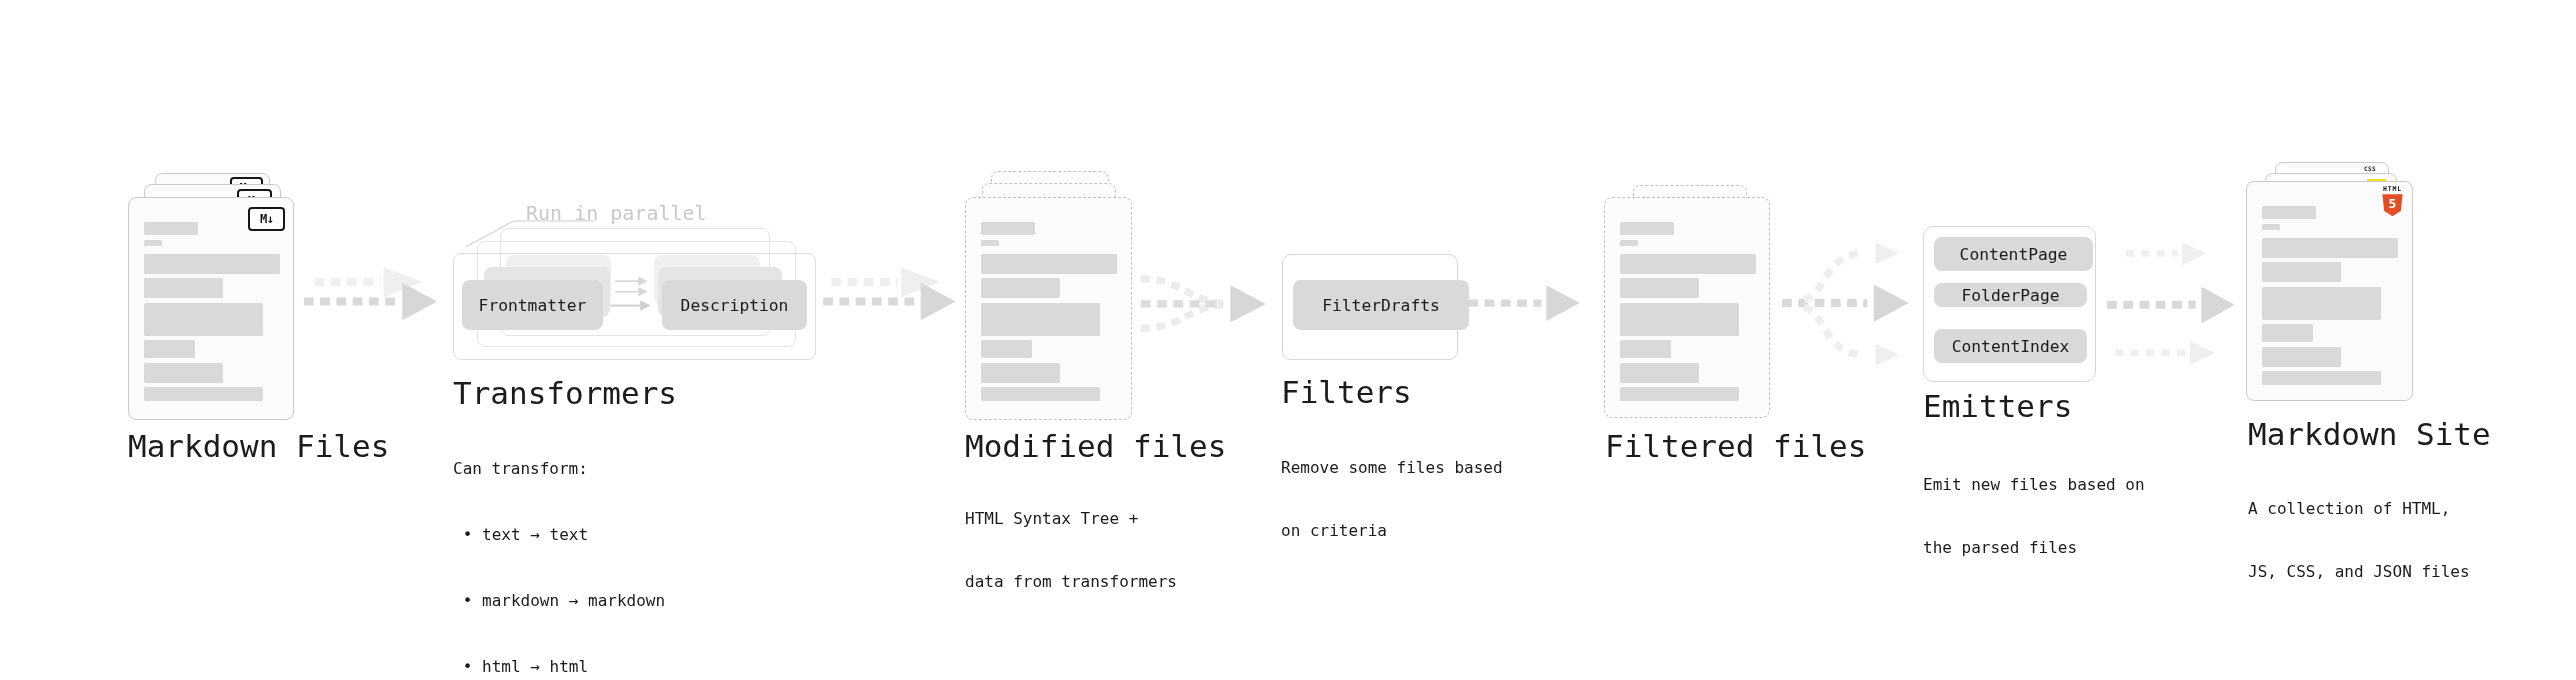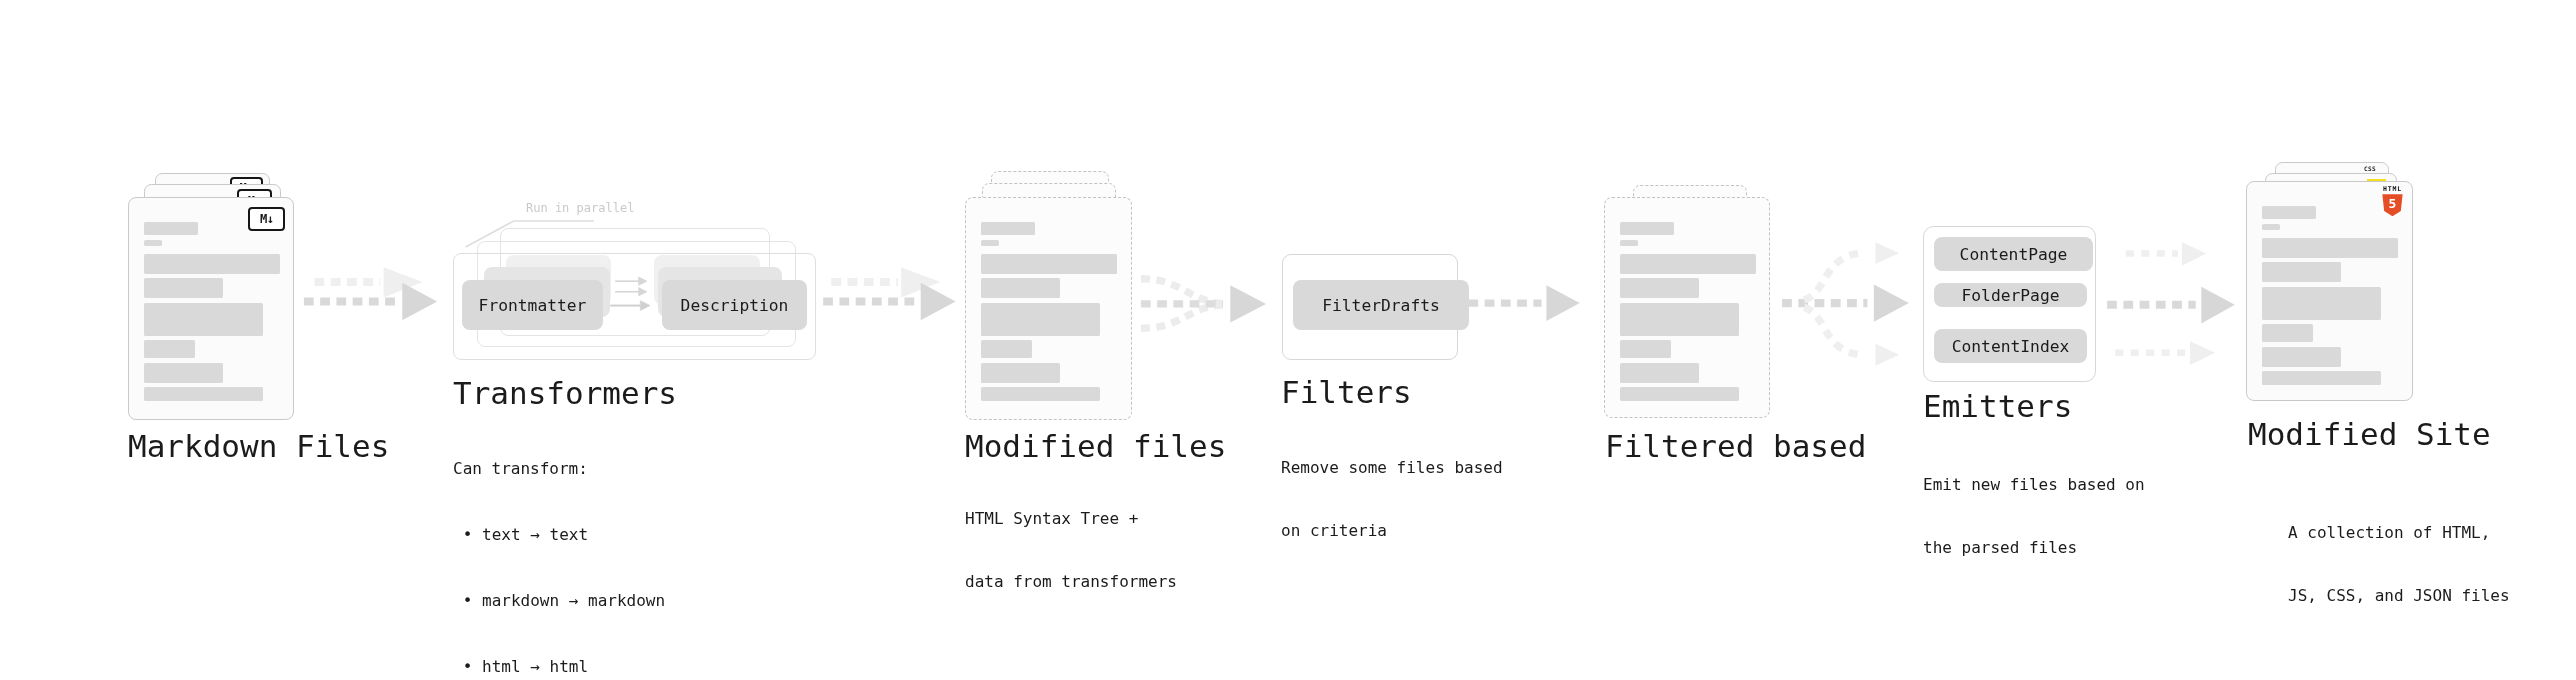--- a/index.html
+++ b/index.html
@@ -22,21 +22,21 @@
 
   .pill{position:absolute;background:#d9d9d9;border-radius:8.1px;display:flex;align-items:center;justify-content:center;
         font-size:16.3px;color:#1b1b1b;box-sizing:border-box;}
   .pill.ghost1{background:#e5e5e5;}
   .pill.ghost2{background:#f0f0f0;}
 
   .heading{position:absolute;font-size:31px;line-height:1.1;color:#1b1b1b;white-space:pre;}
   .bodytext{position:absolute;font-size:16px;line-height:21px;color:#1b1b1b;white-space:pre;}
   .bodytext.bullets{line-height:22px;}
   .bullet-line{padding-left:9.8px;}
-  .note{position:absolute;font-size:12px;color:#c9c9c9;white-space:pre;}
+  .note{position:absolute;font-size:20px;color:#c9c9c9;white-space:pre;}
 
   svg.overlay{position:absolute;left:0;top:0;pointer-events:none;}
 
   
   .css-badge{position:absolute;width:23px;text-align:center;}
   .css-badge .txt{font-size:6.1px;font-weight:bold;letter-spacing:0.4px;line-height:6.5px;display:block;}
   .css-badge .ul{width:16.3px;height:2.8px;background:#2d6ff2;margin:0.8px auto 0;}
   .js-badge{position:absolute;width:19.5px;height:11.4px;background:#f7df1e;}
   .html5-logo{position:absolute;width:26px;text-align:center;}
   .html5-logo .txt{font-size:6.5px;font-weight:bold;letter-spacing:0.8px;line-height:7.3px;display:block;color:#111;}
@@ -120,21 +120,21 @@
   <div class="card dashed" style="left:1604px;top:197px;width:166px;height:221px;">
       <div class="bar" style="top: 24.4px; width: 54px; height: 13px;"></div>
       <div class="bar" style="top: 42px; width: 18.7px; height: 5.7px;"></div>
       <div class="bar" style="top: 56px; width: 136px; height: 19.5px;"></div>
       <div class="bar" style="top: 80px; width: 79px; height: 19.5px;"></div>
       <div class="bar" style="top: 105px; width: 119px; height: 32.5px;"></div>
       <div class="bar" style="top: 142px; width: 51px; height: 18px;"></div>
       <div class="bar" style="top: 165px; width: 79px; height: 19.5px;"></div>
       <div class="bar" style="top: 189px; width: 119px; height: 14px;"></div>
     </div>
-  <div class="heading" style="left:1605px;top:429px;">Filtered based</div>
+  <div class="heading" style="left:1605px;top:429px;">Filtered files</div>
 
   <div class="frame" style="left:1923px;top:226px;width:173px;height:156px;border-radius:10.6px;"></div>
   <div class="pill" style="left:1934px;top:237px;width:159px;height:34px;">ContentPage</div>
   <div class="pill" style="left:1934px;top:283px;width:153px;height:24px;">FolderPage</div>
   <div class="pill" style="left:1934px;top:329px;width:153px;height:34px;">ContentIndex</div>
   <div class="heading" style="left:1923px;top:389px;">Emitters</div>
   <div class="bodytext" style="left:1923px;top:432px;line-height:21px;">
     <div>Emit new files based on</div>
     <div>the parsed files</div>
   </div>
@@ -155,22 +155,22 @@
     </div>
   <div class="bar" style="top: 24.4px; width: 54px; height: 13px;"></div>
       <div class="bar" style="top: 42px; width: 18.7px; height: 5.7px;"></div>
       <div class="bar" style="top: 56px; width: 136px; height: 19.5px;"></div>
       <div class="bar" style="top: 80px; width: 79px; height: 19.5px;"></div>
       <div class="bar" style="top: 105px; width: 119px; height: 32.5px;"></div>
       <div class="bar" style="top: 142px; width: 51px; height: 18px;"></div>
       <div class="bar" style="top: 165px; width: 79px; height: 19.5px;"></div>
       <div class="bar" style="top: 189px; width: 119px; height: 14px;"></div>
     </div>
-  <div class="heading" style="left:2248px;top:417px;">Modified Site</div>
-  <div class="bodytext" style="left:2248px;top:480px;margin-left:40px;">
+  <div class="heading" style="left:2248px;top:417px;">Markdown Site</div>
+  <div class="bodytext" style="left:2248px;top:456px;">
     <div>A collection of HTML,</div>
     <div>JS, CSS, and JSON files</div>
   </div>
 
   <svg class="overlay" width="2576" height="681" viewBox="0 0 3170 838">
 
     <g>
       <polyline points="573,304 632,272 731,272" fill="none" stroke="#dedede" stroke-width="2"></polyline>
     </g>
 

